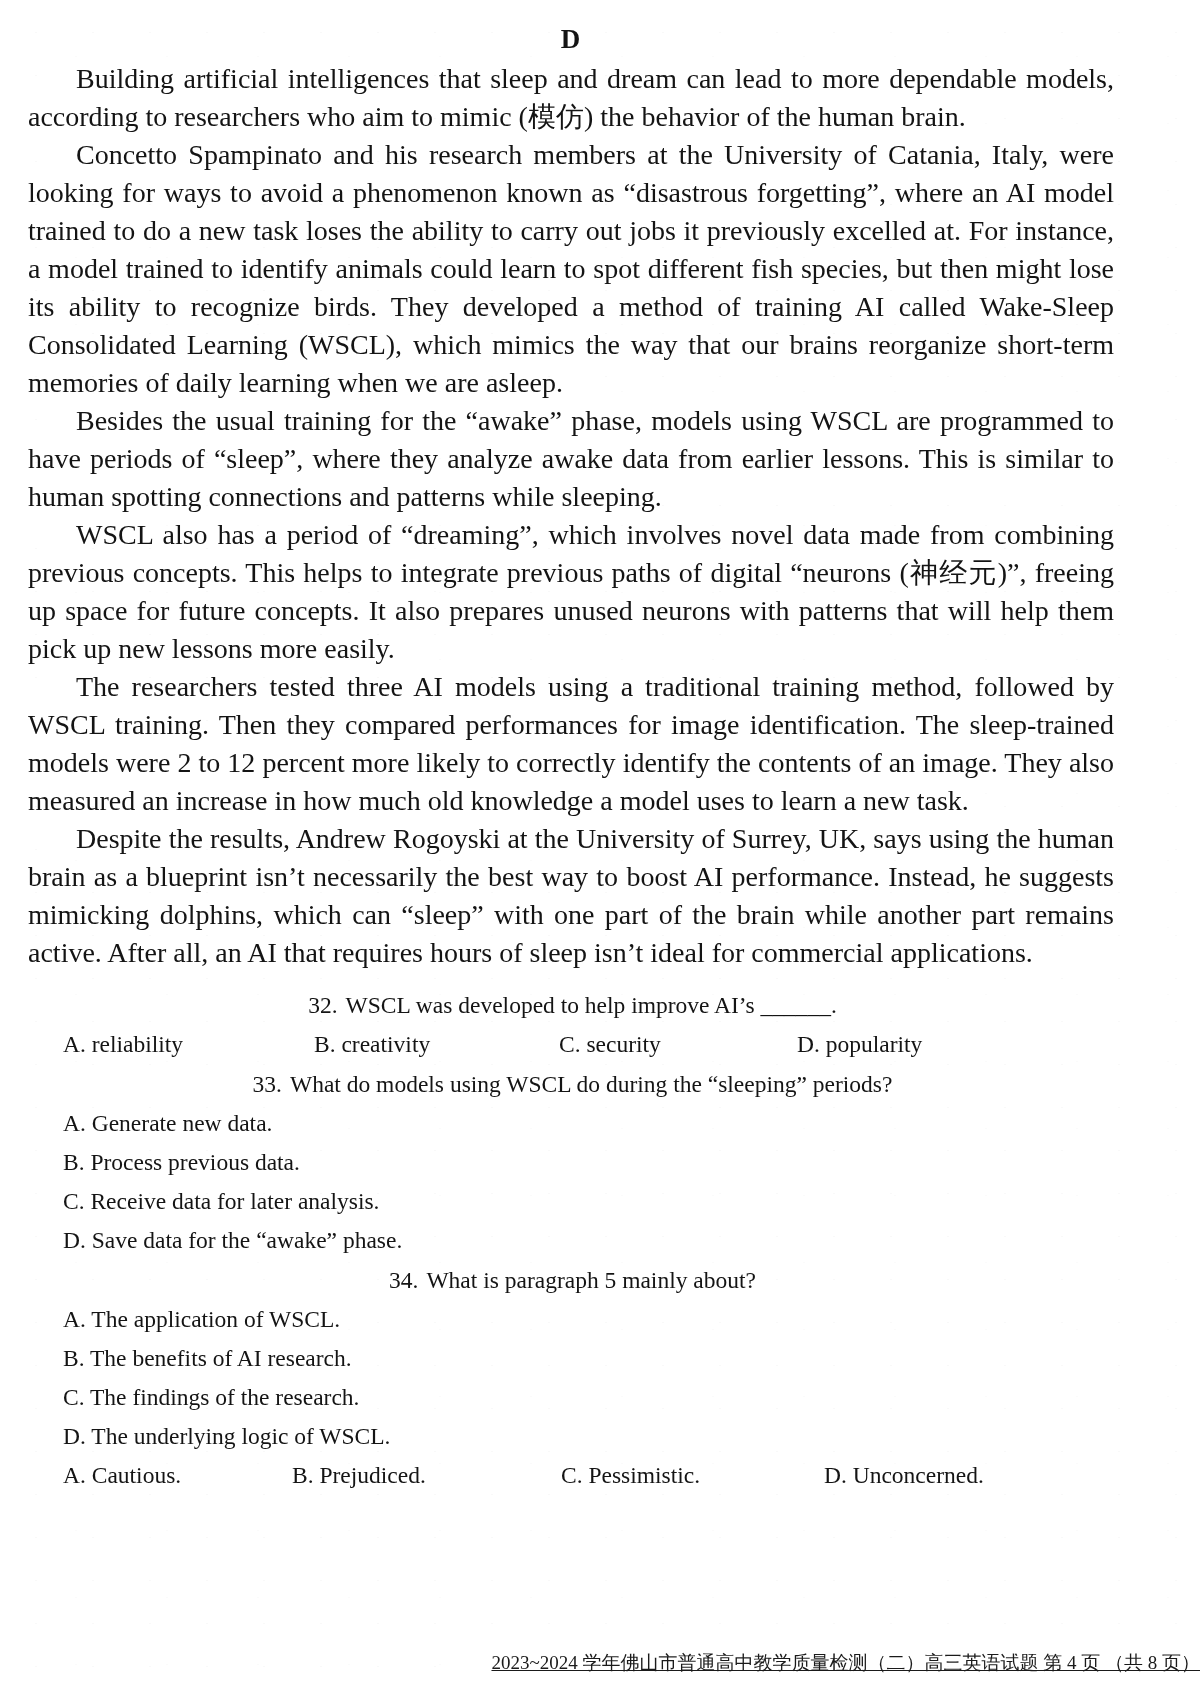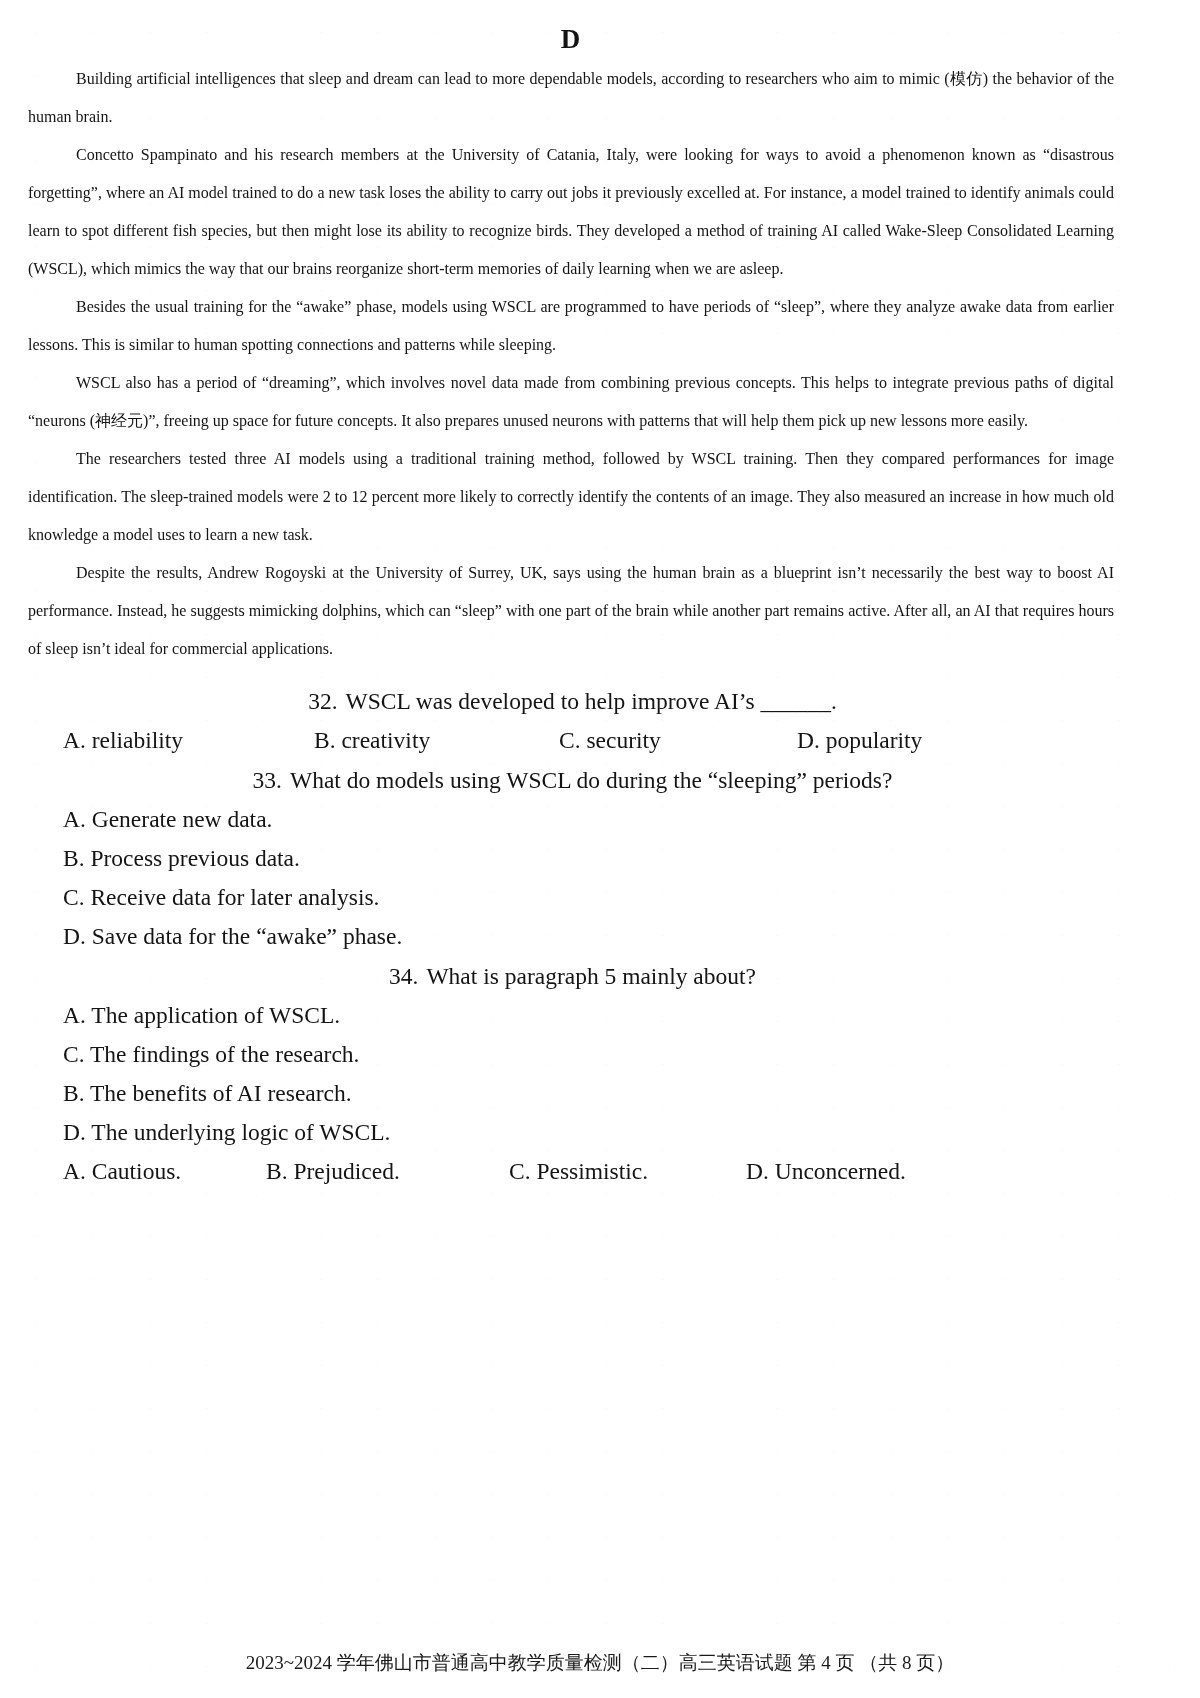--- a/index.html
+++ b/index.html
@@ -33,21 +33,21 @@
   }
   .section-title {
     text-align: center;
     font-size: 27px;
     font-weight: bold;
     line-height: 34px;
     margin-bottom: 4px;
     letter-spacing: 1px;
   }
   .para {
-    font-size: 16px;
+    font-size: 28px;
     line-height: 38px;
     text-align: justify;
     text-indent: 48px;
   }
   .questions { margin-top: 14px; }
   .q-stem {
     font-size: 23.5px;
     line-height: 39px;
     padding-left: 3px;
     margin-top: 1px;
@@ -59,30 +59,31 @@
     line-height: 39px;
     padding-left: 35px;
   }
   .opts-inline {
     display: grid;
     font-size: 23.5px;
     line-height: 39px;
     padding-left: 35px;
   }
   .opts-inline.cols-q32 { grid-template-columns: 251px 245px 238px auto; }
-  .opts-inline.cols-q35 { grid-template-columns: 203px 243px 237px auto; }
+  .opts-inline.cols-q35 { grid-template-columns: 203px 243px 237px auto; gap: 26px; }
   .footer {
     position: absolute;
     left: 0;
     bottom: 22px;
     width: 100%;
-    text-align: center;
+    text-align: right;
     font-size: 19px;
     line-height: 26px;
     color: #1a1a1a;
+    text-decoration: underline;
   }
 </style>
 </head>
 <body>
 
 <div class="page">
   <div class="content">
 
     <div class="section-title">D</div>
 
@@ -115,22 +116,22 @@
         <div class="opt-block">B. Process previous data.</div>
         <div class="opt-block">C. Receive data for later analysis.</div>
         <div class="opt-block">D. Save data for the “awake” phase.</div>
       </div>
 
       <div class="question">
         <div class="q-stem">
           <span class="q-num">34.</span><span>What is paragraph 5 mainly about?</span>
         </div>
         <div class="opt-block">A. The application of WSCL.</div>
+        <div class="opt-block">B. The benefits of AI research.</div>
         <div class="opt-block">C. The findings of the research.</div>
-        <div class="opt-block">B. The benefits of AI research.</div>
         <div class="opt-block">D. The underlying logic of WSCL.</div>
       </div>
 
       <div class="question">
         <div class="opts-inline cols-q35">
           <span>A. Cautious.</span>
           <span>B. Prejudiced.</span>
           <span>C. Pessimistic.</span>
           <span>D. Unconcerned.</span>
         </div>

